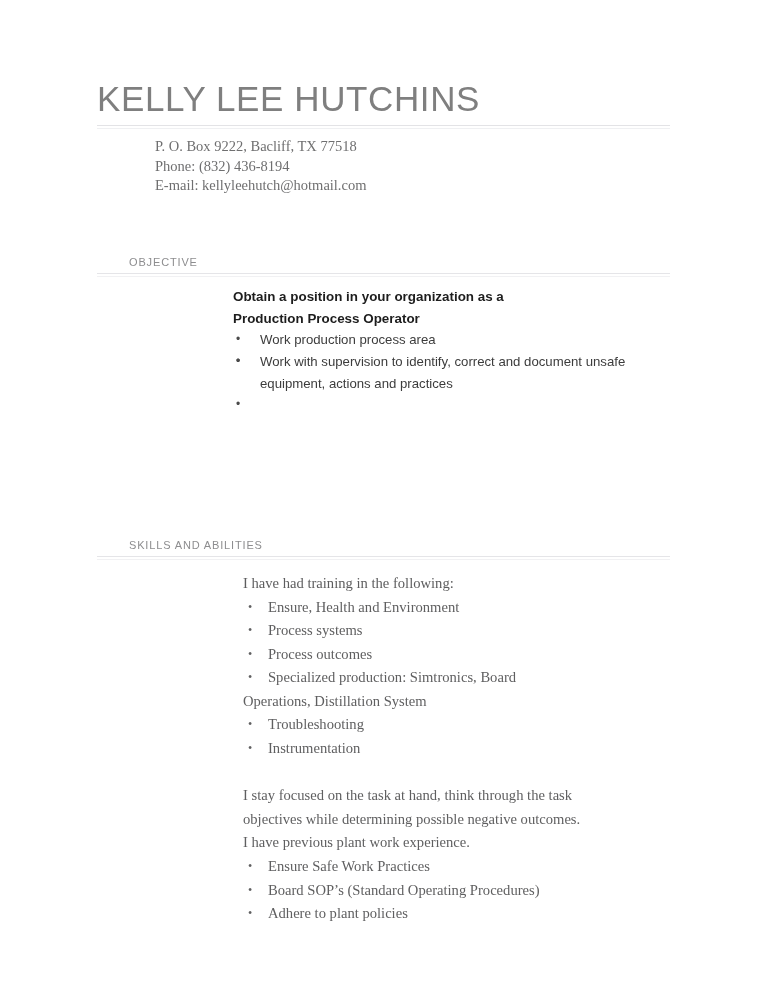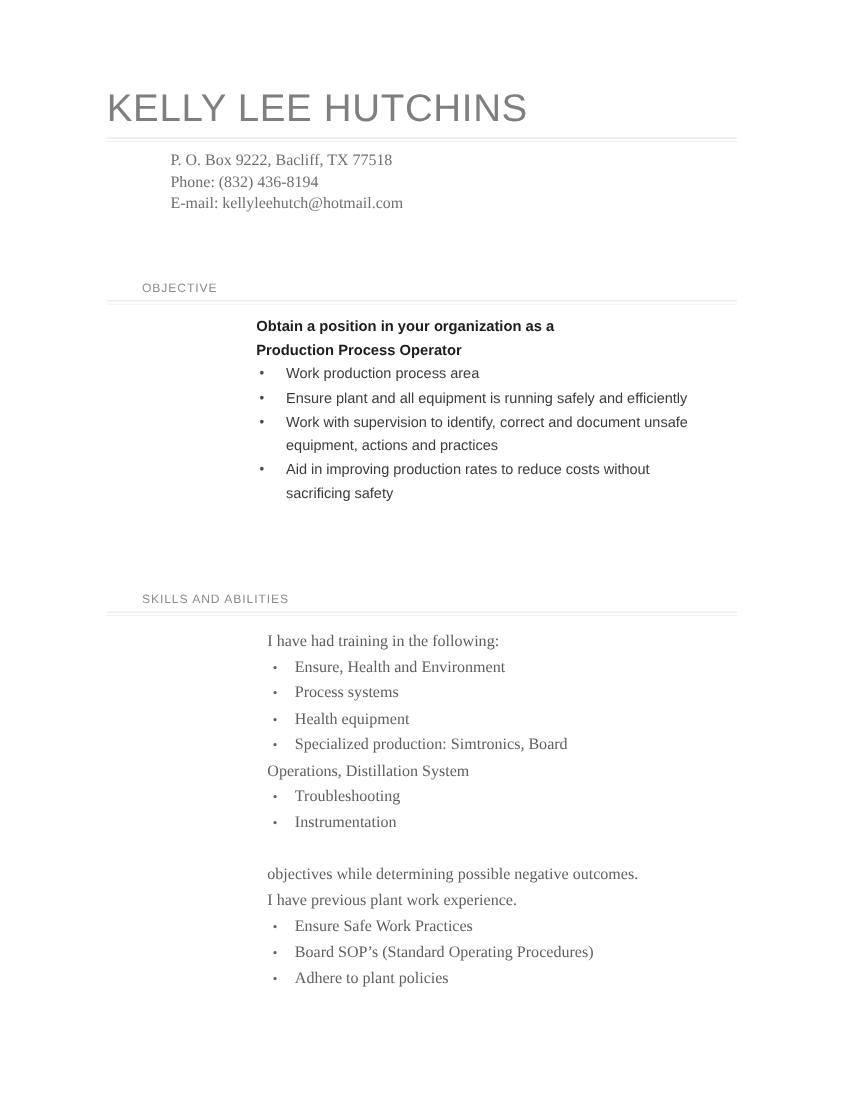--- a/index.html
+++ b/index.html
@@ -200,29 +200,27 @@
     <div class="obj-title">Obtain a position in your organization as a</div>
     <div class="obj-title">Production Process Operator</div>
 
     <ul class="obj-list">
       <li>
         <span class="bullet">•</span>
         <span>Work production process area</span>
       </li>
       <li>
         <span class="bullet">•</span>
-        <span>Ensure plant and all equipment is running safely and efficiently</span>
       </li>
       <li>
         <span class="bullet">•</span>
         <span>Work with supervision to identify, correct and document unsafe equipment, actions and practices</span>
       </li>
       <li>
         <span class="bullet">•</span>
-        <span>Aid in improving production rates to reduce costs without sacrificing safety</span>
       </li>
     </ul>
   </div>
 
   <div class="section-heading-wrap" style="top:523px;">
     <div class="section-heading">SKILLS AND ABILITIES</div>
     <div class="section-rule"></div>
   </div>
 
   <div class="skills-body">
@@ -232,40 +230,41 @@
       <li>
         <span class="bullet">•</span>
         <span>Ensure, Health and Environment</span>
       </li>
       <li>
         <span class="bullet">•</span>
         <span>Process systems</span>
       </li>
       <li>
         <span class="bullet">•</span>
-        <span>Health equipment</span>
+        <span>Process outcomes</span>
       </li>
       <li class="outdent">
         <span class="bullet">•</span>
         <span>Specialized production:  Simtronics, Board</span>
         <span class="wrapline">Operations, Distillation System</span>
       </li>
       <li>
         <span class="bullet">•</span>
         <span>Troubleshooting</span>
       </li>
       <li>
         <span class="bullet">•</span>
         <span>Instrumentation</span>
       </li>
     </ul>
 
     <div class="skills-spacer"></div>
 
     <div class="skills-para">
+      <span class="pline">I stay focused on the task at hand, think through the task</span>
       <span class="pline">objectives while determining possible negative outcomes.</span>
       <span class="pline">I have previous plant work experience.</span>
     </div>
 
     <ul class="skills-list">
       <li>
         <span class="bullet">•</span>
         <span>Ensure Safe Work Practices</span>
       </li>
       <li>

